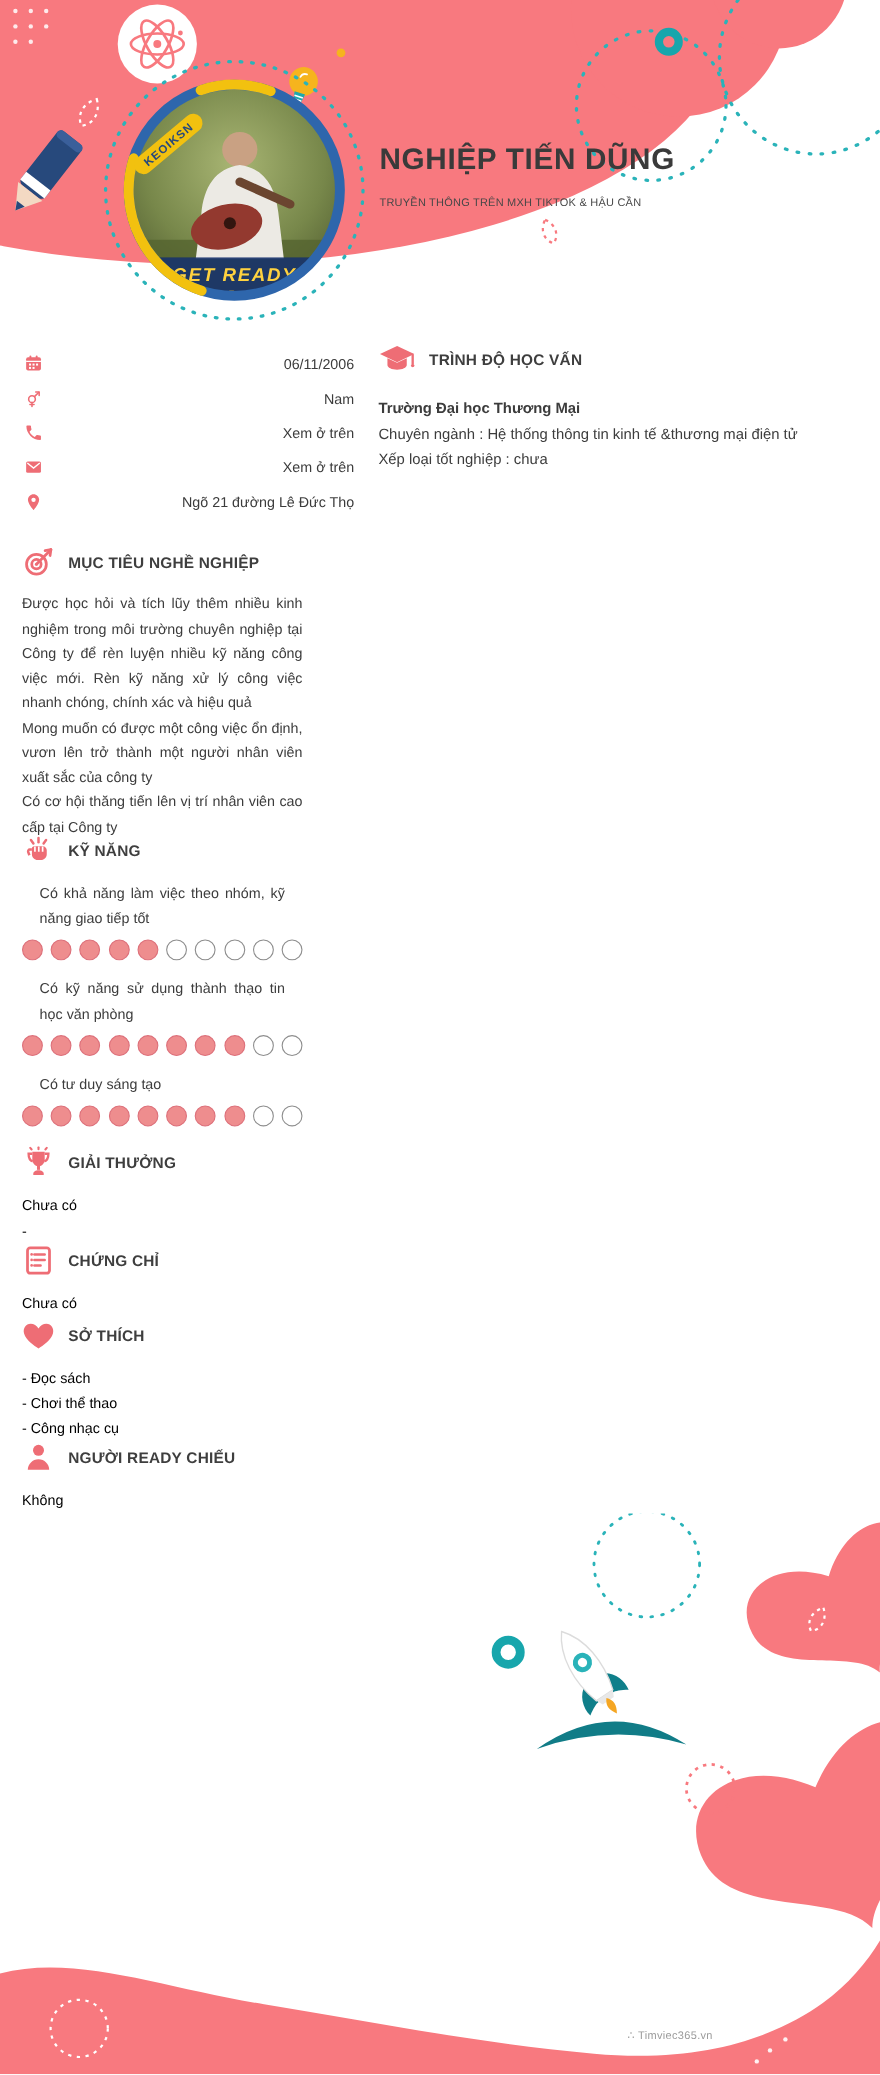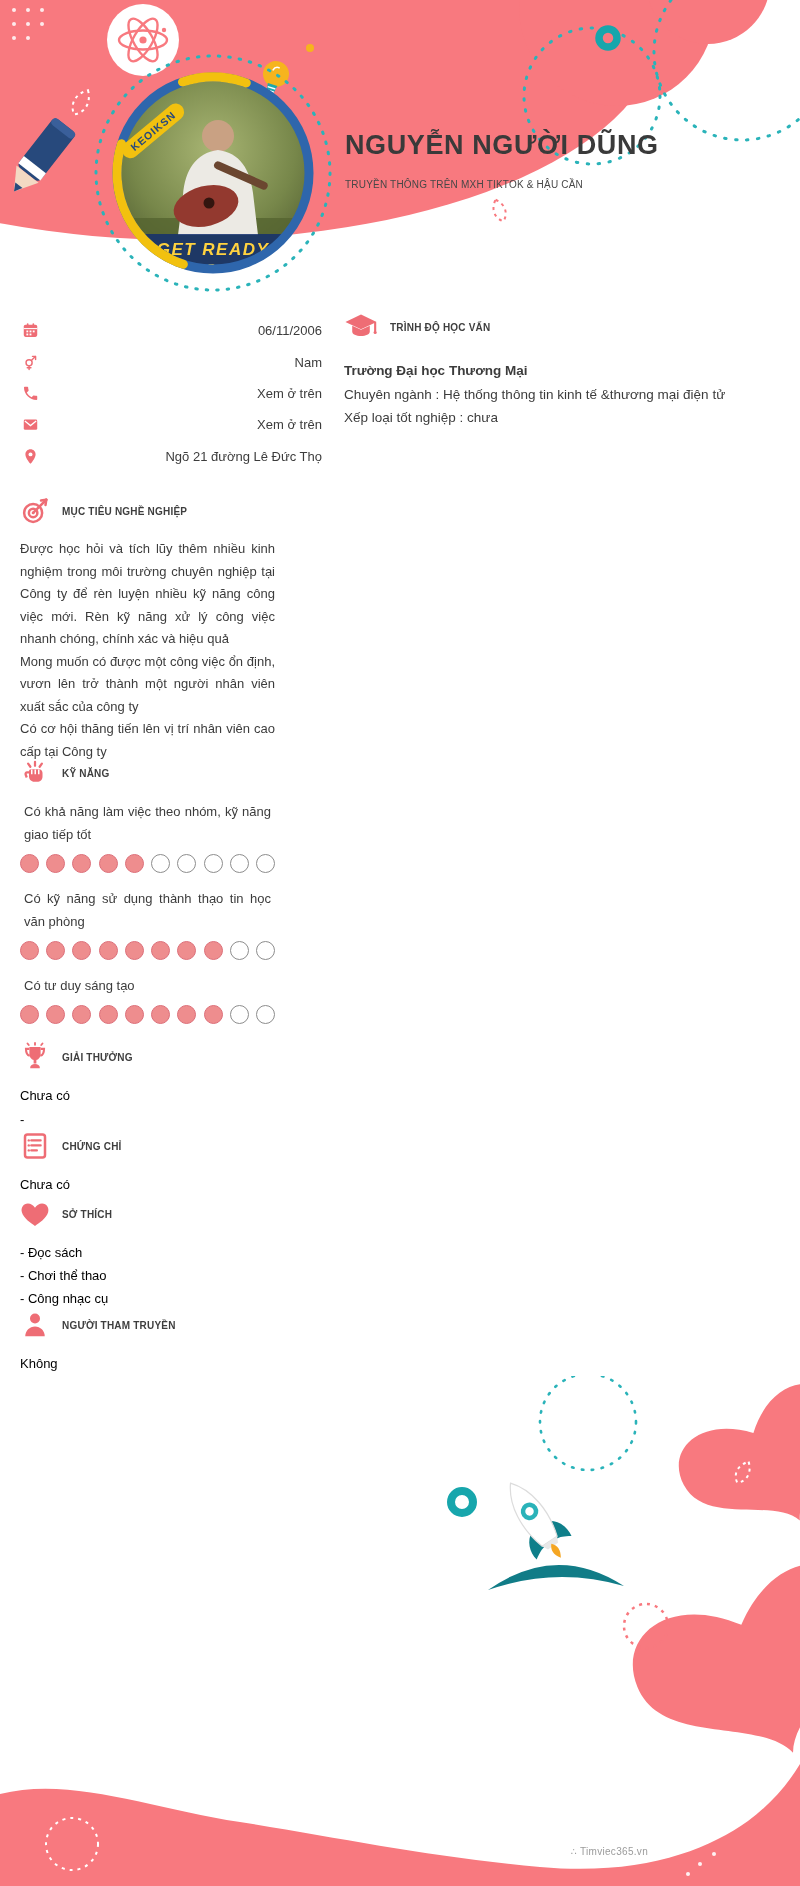--- a/index.html
+++ b/index.html
@@ -18,21 +18,21 @@
   .candidate-title { margin-top:13px; font-size:10px; line-height:22px; letter-spacing:.2px; color:#474747; width:310px; }
 
   .personal { position:absolute; left:22px; top:315px; width:300px; }
   .info-row { display:flex; align-items:center; height:31.4px;justify-content:space-between; }
   .info-icon { width:17px; height:17px; flex:none; margin-right:17px; }
   .info-icon svg { width:100%; height:100%; display:block; }
   .info-text { font-size:13px; color:#3c3c3c; }
 
   .sec-head { display:flex; align-items:center; }
   .sec-head .h-icon { flex:none; margin-right:12px; }
-  .sec-head h2 { font-size:10px; font-weight:700; color:#3e3e3e; letter-spacing:.2px; }
+  .sec-head h2 { font-size:14px; font-weight:700; color:#3e3e3e; letter-spacing:.2px; }
   .h-icon { width:30px; height:30px; }
   .h-icon svg { width:100%; height:100%; display:block; }
   .h-icon-lg { width:34px; height:34px; }
 
   .education { position:absolute; left:344px; top:310px; width:412px; }
   .education .sec-head { margin-bottom:15px; }
   .education p { font-size:13.5px; line-height:23.5px; color:#3c3c3c; }
   .edu-school { font-weight:700; }
 
   .lsec { position:absolute; left:20px; width:255px; }
@@ -41,21 +41,21 @@
   #sec-skills { top:758px; }
   #sec-awards { top:1042px; }
   #sec-certificates { top:1131px; }
   #sec-hobbies { top:1199px; }
   #sec-references { top:1310px; }
 
   .para { font-size:13px; line-height:22.5px; text-align:justify; color:#3c3c3c; }
   .item-line { font-size:13px; line-height:24px; color:#000000; }
   .hobby .item-line { line-height:23px; }
 
-  .skill-label { font-size:13px; line-height:23px; text-align:justify; margin:2px 4px 8px; color:#3c3c3c; }
+  .skill-label { font-size:13px; line-height:23px; text-align:justify; margin:2px 16px 8px; color:#3c3c3c; }
   .dots { display:flex; justify-content:space-between; margin-bottom:14px; }
   .dot { width:19px; height:19px; border-radius:50%; background:#fff; border:1.5px solid #8d8d8d; }
   .dot.filled { background:#ee8d8e; border-color:#dd707a; }
 
   .watermark { position:absolute; top:1846px; right:152px; font-size:10px; color:#9b9b9b; letter-spacing:.3px; }
 </style>
 </head>
 <body>
 
 <div class="page">
@@ -138,21 +138,21 @@
       <circle cx="125" cy="125" r="96" fill="none" stroke="#2E66AC" stroke-width="9"></circle>
       <circle cx="125" cy="125" r="96" fill="none" stroke="#F2C10F" stroke-width="9" stroke-dasharray="150 90 65 298" stroke-linecap="round" transform="rotate(108 125 125)"></circle>
       <g transform="rotate(-40 66 84)">
         <rect x="28" y="74" width="76" height="17" rx="8.5" fill="#F2C10F"></rect>
         <text x="66" y="86.5" font-size="10.5" font-weight="bold" fill="#27497C" text-anchor="middle" letter-spacing="1">KEOIKSN</text>
       </g>
     </svg>
   </div>
 
   <header class="header-block">
-    <h1 class="candidate-name">NGUYỄN NGƯỜI DŨNG</h1>
+    <h1 class="candidate-name">NGHIỆP TIẾN DŨNG</h1>
     <div class="candidate-title">TRUYỀN THÔNG TRÊN MXH TIKTOK &amp; HẬU CẦN</div>
   </header>
 
   <section class="personal">
 
       <div class="info-row">
         <span class="info-icon">
   <svg viewBox="0 0 24 24">
     <rect x="2.5" y="4" width="19" height="17" rx="2.5" fill="#EE6D75"></rect>
     <line x1="2.5" y1="9.3" x2="21.5" y2="9.3" stroke="#fff" stroke-width="1.5"></line>
@@ -384,21 +384,21 @@
   </section>
 
   <section class="lsec" id="sec-references">
     <div class="sec-head">
       <span class="h-icon">
         <svg viewBox="0 0 24 24">
           <circle cx="12" cy="6.8" r="4" fill="#EE6D75"></circle>
           <path d="M4.2 21 c0 -4.3 3.5 -7.8 7.8 -7.8 s7.8 3.5 7.8 7.8 z" fill="#EE6D75"></path>
         </svg>
       </span>
-      <h2>NGƯỜI THAM TRUYỀN</h2>
+      <h2>NGƯỜI READY CHIẾU</h2>
     </div>
     <div class="sec-body">
 
         <p class="item-line">Không</p>
       </div>
   </section>
 
   <svg class="deco deco-bottom" width="800" height="510" viewBox="0 0 800 510">
     <g transform="translate(772,92) rotate(-28) scale(3.3)">
       <path d="M0 18 C-4 8 -26 6 -26 -8 C-26 -20 -12 -24 0 -12 C12 -24 26 -20 26 -8 C26 6 4 8 0 18 Z" fill="#F8797F"></path>

